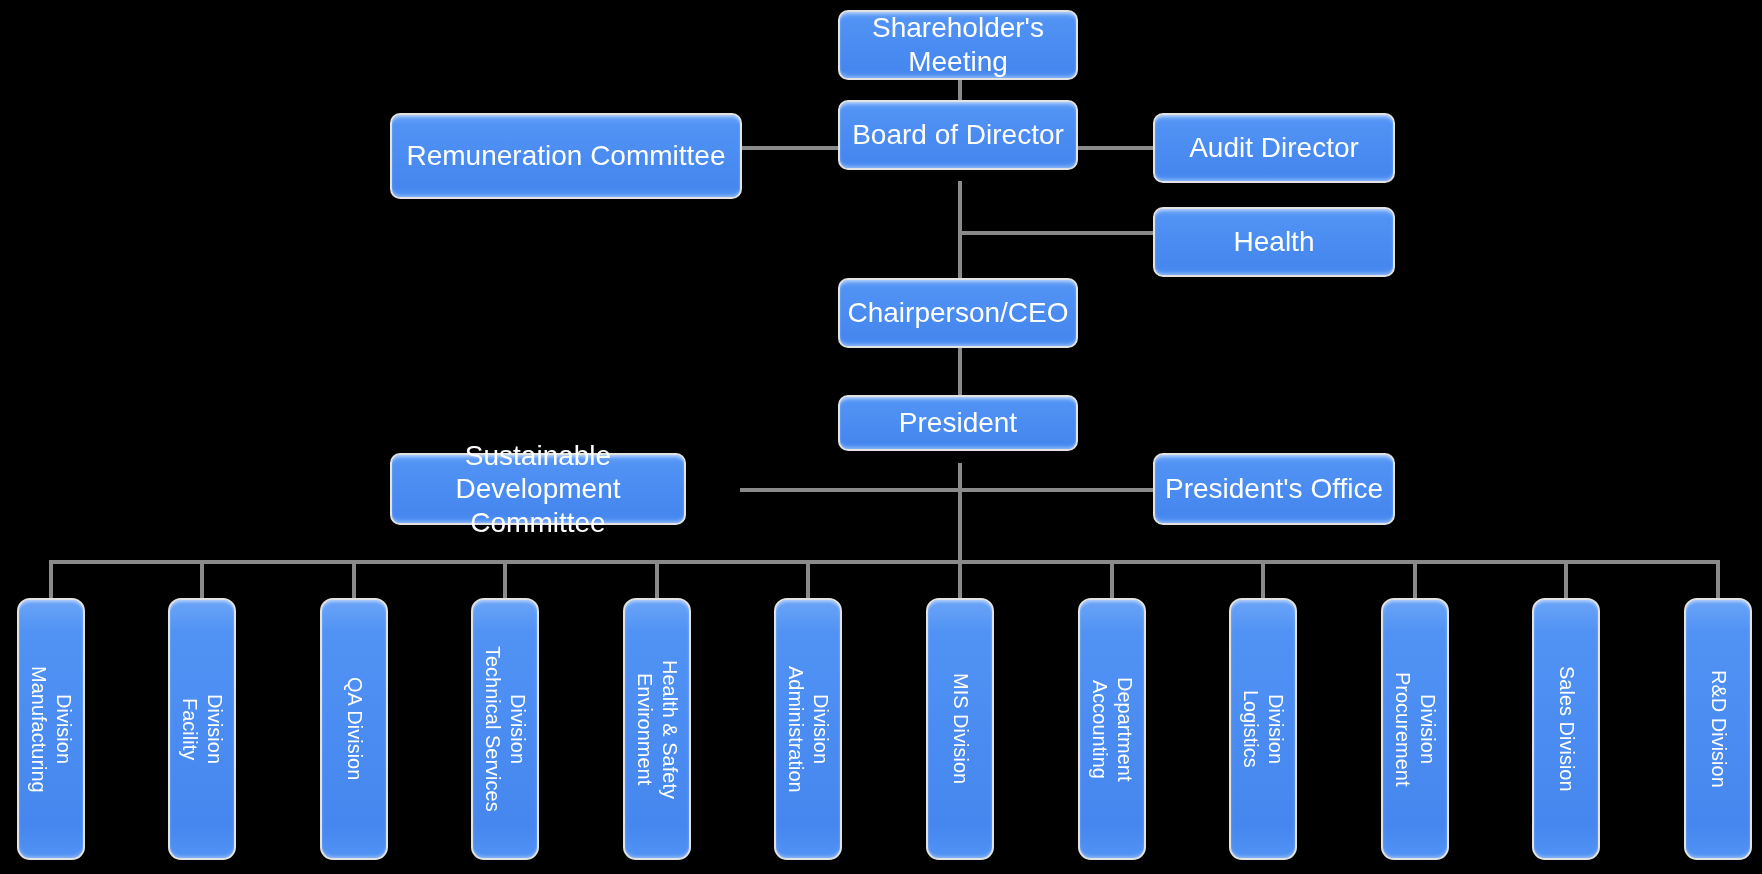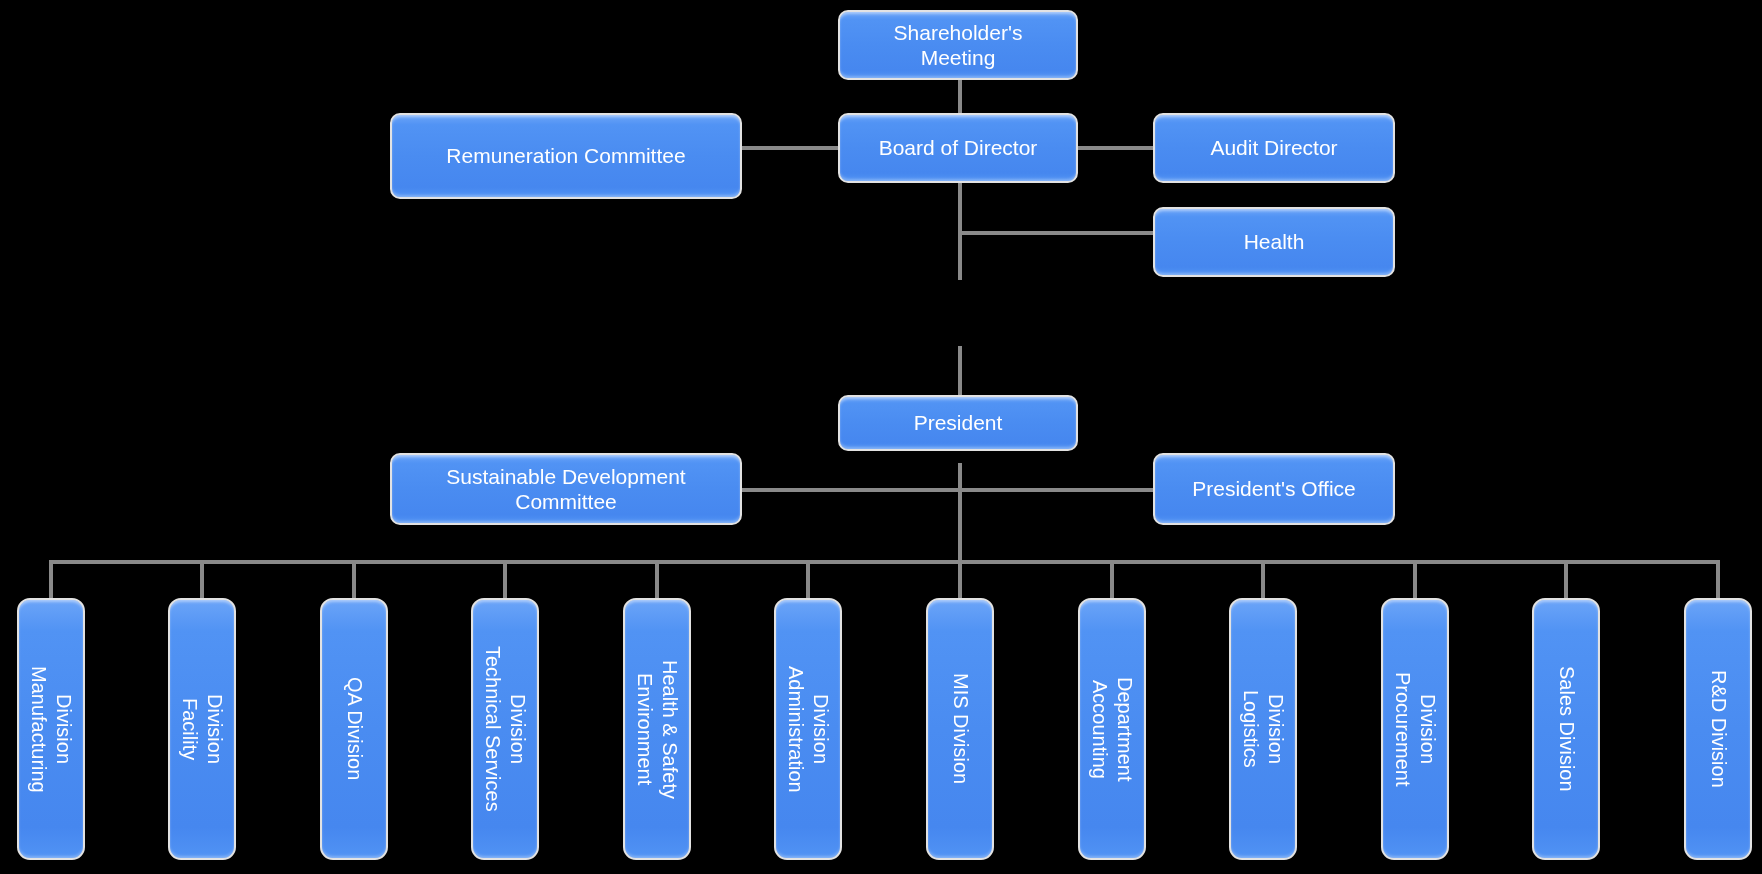--- a/index.html
+++ b/index.html
@@ -32,21 +32,21 @@
     box-shadow: inset 0 3px 3px -1px rgba(255,255,255,0.45),
                 inset 0 -3px 3px -1px rgba(255,255,255,0.30);
     color: #FFFFFF;
     display: flex;
     align-items: center;
     justify-content: center;
     text-align: center;
   }
   .node-label {
     white-space: pre-line;
-    font-size: 21px;
+    font-size: 28px;
     line-height: 1.2;
   }
   .division {
     top: 598px;
     width: 68px;
     height: 262px;
     border-radius: 13px;
   }
   .vlabel {
     writing-mode: vertical-lr;
@@ -87,38 +87,41 @@
 
   <div class="node" style="left:838px;top:10px;width:240px;height:70px">
     <span class="node-label">Shareholder's
 Meeting</span>
   </div>
 
   <div class="node" style="left:390px;top:113px;width:352px;height:86px">
     <span class="node-label">Remuneration Committee</span>
   </div>
 
-  <div class="node" style="left:838px;top:113px;width:240px;height:70px">
+  <div class="node" style="left:838px;top:100px;width:240px;height:70px">
     <span class="node-label">Board of Director</span>
   </div>
 
   <div class="node" style="left:1153px;top:113px;width:242px;height:70px">
     <span class="node-label">Audit Director</span>
   </div>
 
   <div class="node" style="left:1153px;top:207px;width:242px;height:70px">
     <span class="node-label">Health</span>
   </div>
 
+  <div class="node" style="left:838px;top:278px;width:240px;height:70px">
+    <span class="node-label">Chairperson/CEO</span>
+  </div>
 
   <div class="node" style="left:838px;top:395px;width:240px;height:56px">
     <span class="node-label">President</span>
   </div>
 
-  <div class="node" style="left:390px;top:453px;width:352px;height:72px">
+  <div class="node" style="left:390px;top:453px;width:296px;height:72px">
     <span class="node-label">Sustainable Development
 Committee</span>
   </div>
 
   <div class="node" style="left:1153px;top:453px;width:242px;height:72px">
     <span class="node-label">President's Office</span>
   </div>
 
   <div class="node division" style="left:17px">
     <span class="vlabel">Manufacturing

